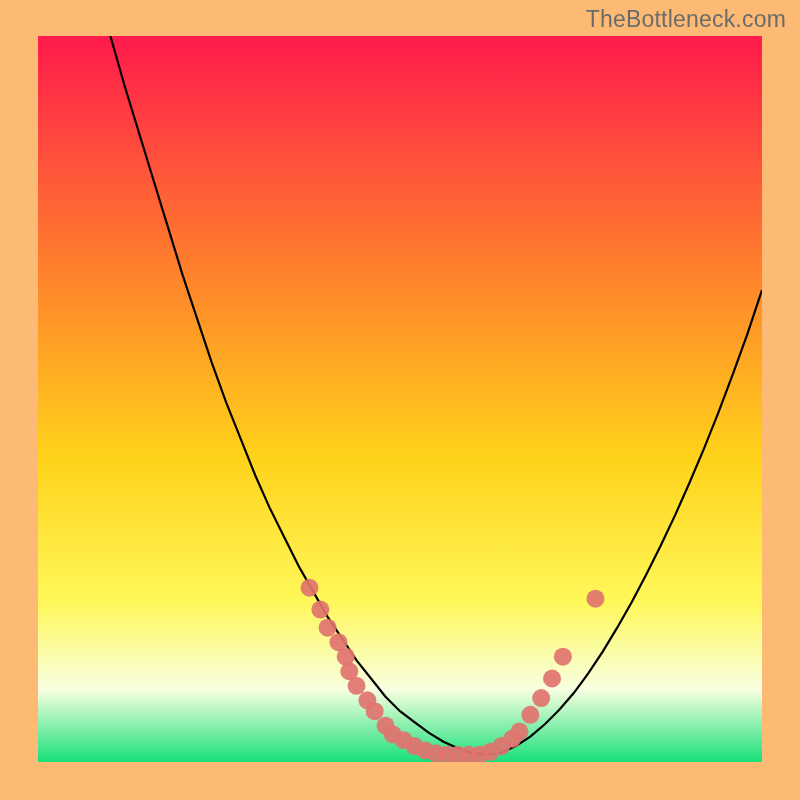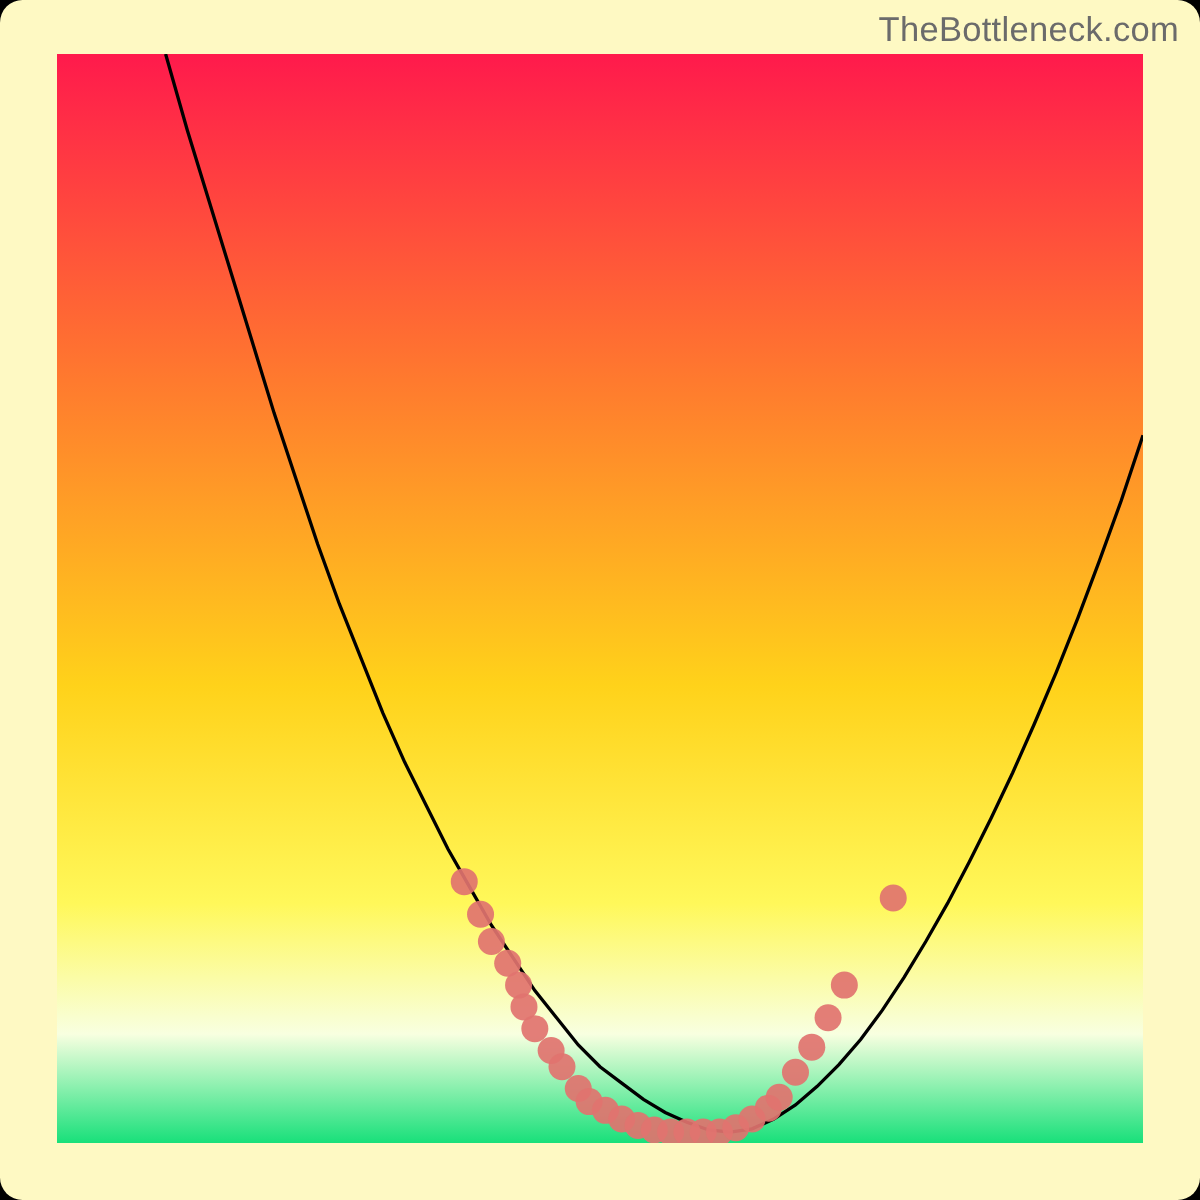--- a/index.html
+++ b/index.html
@@ -7,22 +7,21 @@
     padding: 0;
     width: 800px;
     height: 800px;
     background: #000000;
     overflow: hidden;
   }
   .stage {
     position: relative;
     width: 800px;
     height: 800px;
-    background: #fef9c3;
-    border-radius: 15px;
+    background: #fdba74;
   }
   .watermark {
     position: absolute;
     top: 6px;
     right: 14px;
     font-family: Arial, Helvetica, sans-serif;
     font-size: 23px;
     font-weight: 500;
     color: #6b6b6b;
     letter-spacing: 0.2px;

